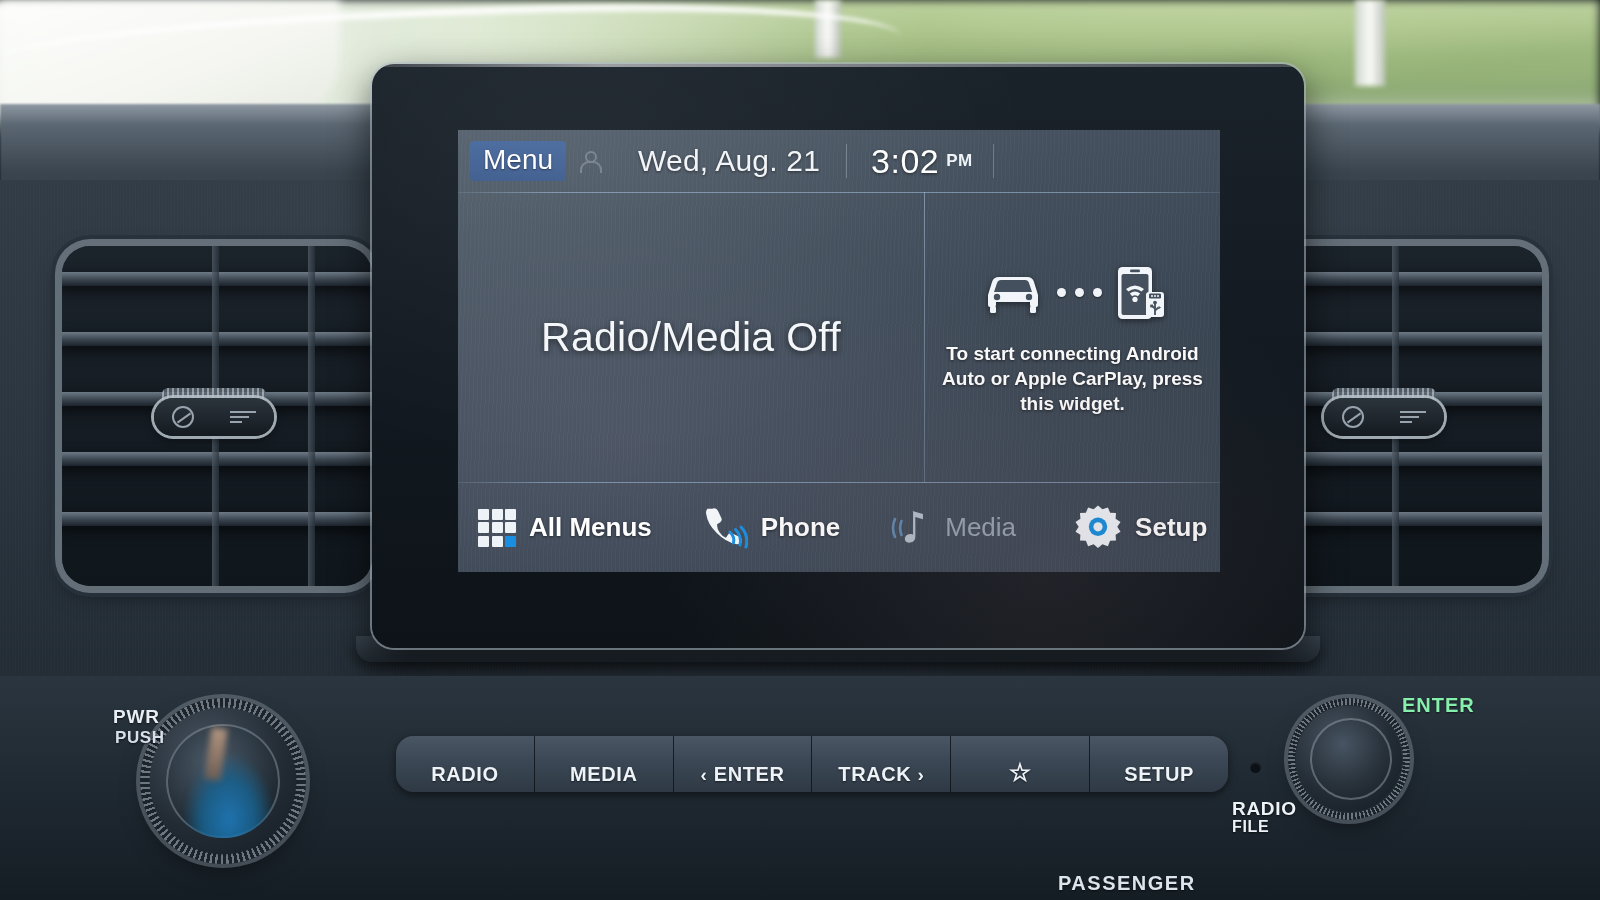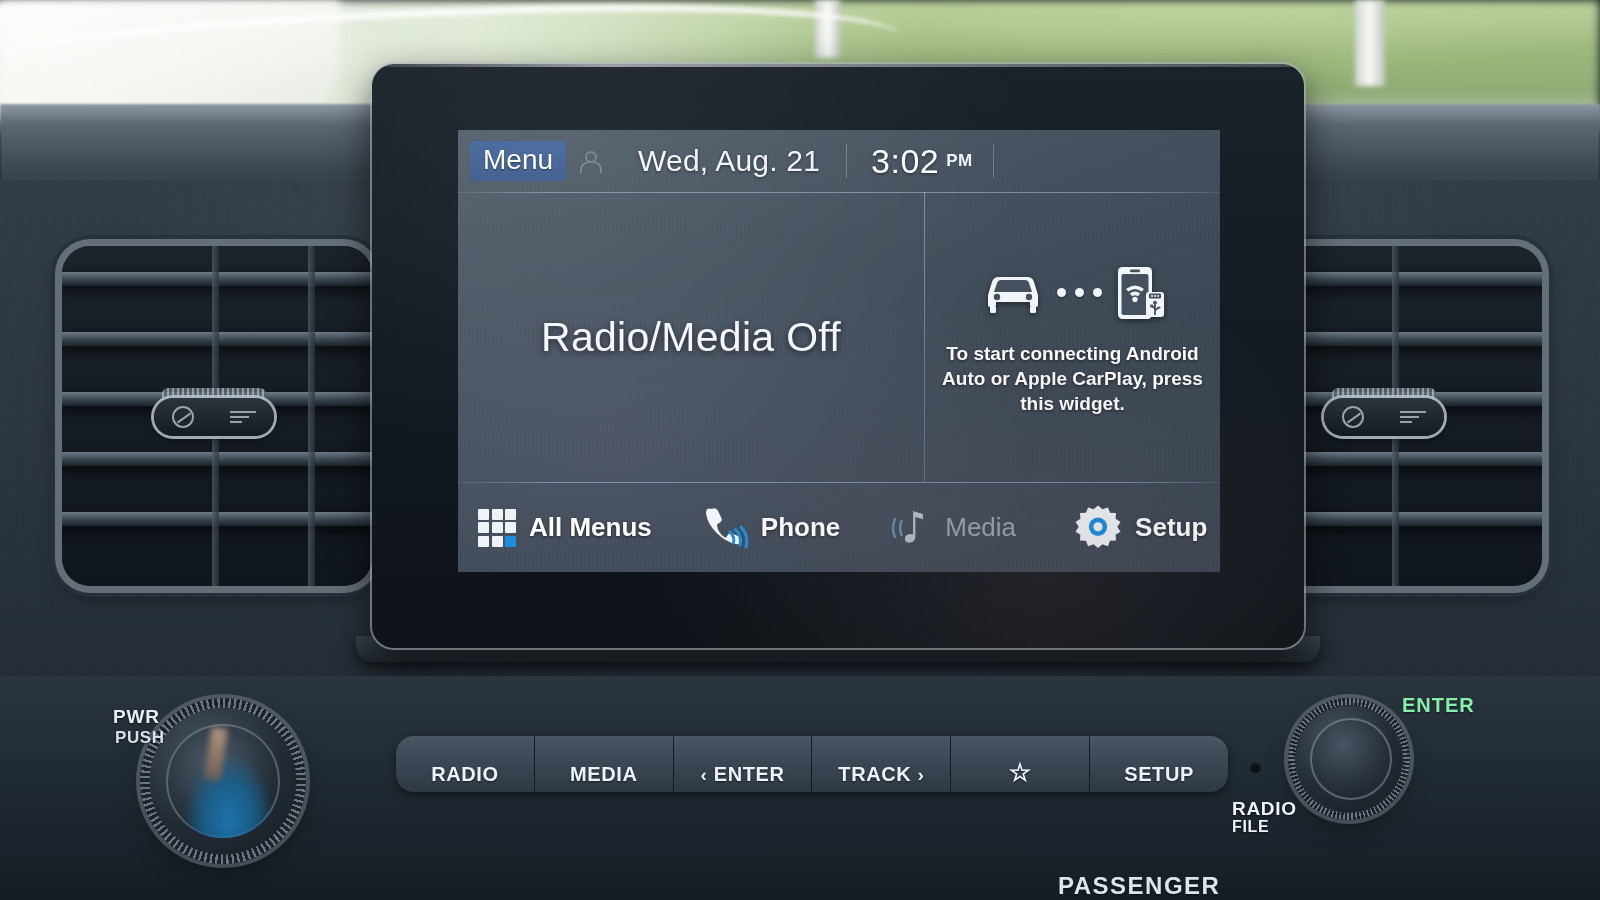--- a/index.html
+++ b/index.html
@@ -290,21 +290,21 @@
     position:absolute; left:14px; top:12px; width:82px; height:82px; border-radius:50%;
     background:radial-gradient(circle at 40% 32%, #475462 0%, #29323b 55%, #141b22 100%);
     box-shadow:inset 0 0 0 2px rgba(175,188,200,.4);
   }
   .lbl-enter { position:absolute; left:1402px; top:694px; color:#86efac; font-size:20px; font-weight:700; letter-spacing:1px; text-shadow:0 1px 2px rgba(0,0,0,.6); }
   .lbl-tune  { position:absolute; left:1232px; top:798px; color:#eef3f8; font-size:19px; font-weight:700; letter-spacing:.7px; text-shadow:0 1px 2px rgba(0,0,0,.6); }
   .lbl-file  { position:absolute; left:1232px; top:818px; color:#eef3f8; font-size:16px; font-weight:700; letter-spacing:.7px; text-shadow:0 1px 2px rgba(0,0,0,.6); }
   .hole { position:absolute; left:1250px; top:762px; width:11px;height:11px;border-radius:50%; background:#0b1116; box-shadow:inset 0 1px 2px rgba(255,255,255,.12); }
 
   .lbl-passenger {
-    position:absolute; left:1058px; top:872px; color:#dde5ec; font-size:24px; font-weight:700; letter-spacing:1.5px;
+    position:absolute; left:1058px; top:872px; color:#dde5ec; font-size:20px; font-weight:700; letter-spacing:1.5px;
     text-shadow:0 1px 2px rgba(0,0,0,.6);
   }
   .seam {
     position:absolute; left:0; top:676px; width:1600px; height:2px;
     background:linear-gradient(90deg, rgba(140,152,164,.25), rgba(170,182,194,.5) 40%, rgba(140,152,164,.25));
   }
   .bezel-base {
     position:absolute; left:356px; top:636px; width:964px; height:26px;
     background:linear-gradient(#39434d,#202931);
     border-radius:0 0 16px 16px;

